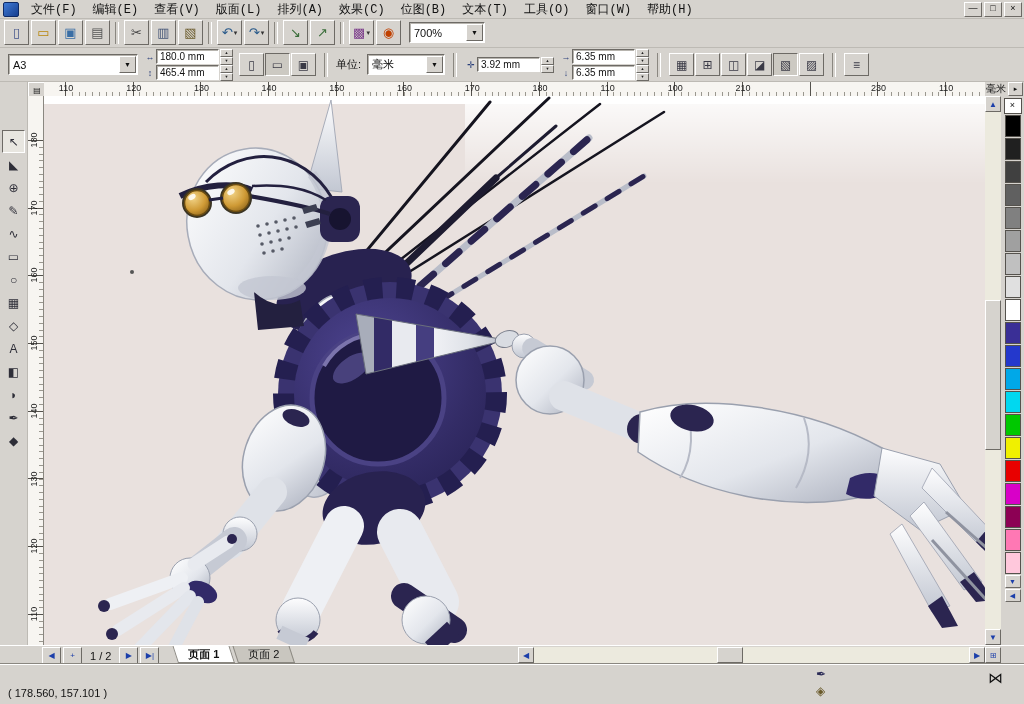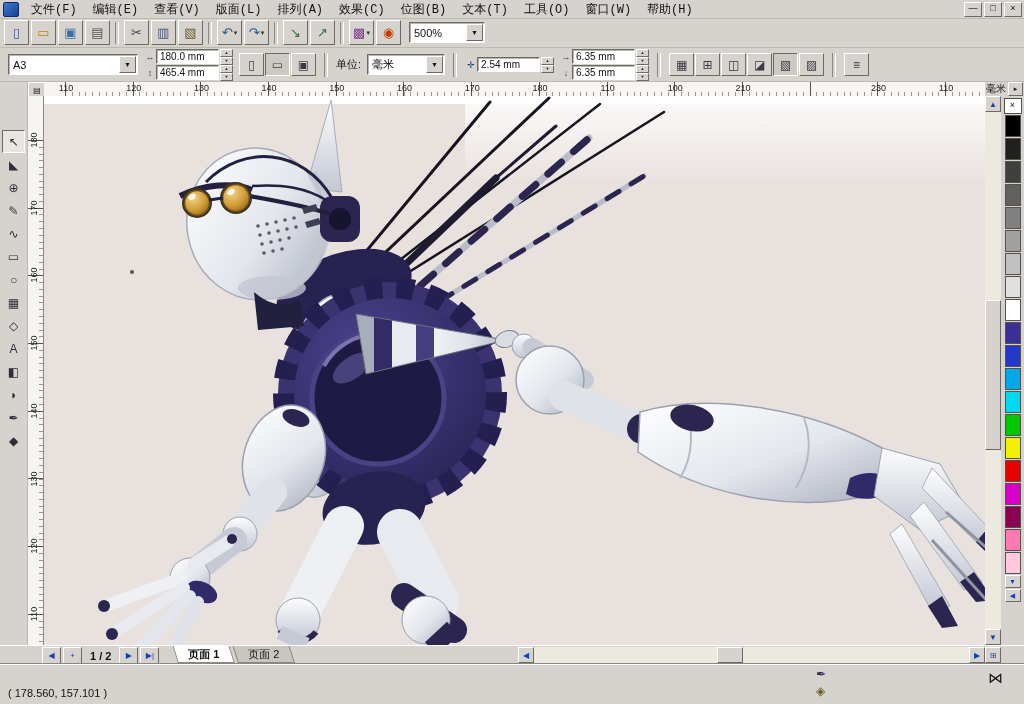--- a/index.html
+++ b/index.html
@@ -66,21 +66,21 @@
   #vthumb{position:absolute;left:0;top:204px;width:16px;height:150px;box-sizing:border-box;}
   #vscroll .down{position:absolute;bottom:0;}
   #palette{position:absolute;left:1001px;top:96px;width:23px;height:549px;background:#d6d3ce;padding-top:2px;box-sizing:border-box;}
   .swatch{width:16px;height:22px;margin:1px auto 0;border:1px solid #55524d;box-sizing:border-box;}
   #none-swatch{width:16px;height:14px;margin:0 auto;background:#fff;border:1px solid #55524d;font-size:9px;line-height:12px;text-align:center;color:#111;}
   .pal-nav{width:16px;height:13px;margin:1px auto 0;font-size:7px;display:flex;align-items:center;justify-content:center;color:#1c3faa;box-sizing:border-box;}
   
   #bottombar{position:absolute;left:0;top:645px;width:1024px;height:18px;border-top:1px solid #ffffff;box-sizing:border-box;}
   #pgnav{position:absolute;left:42px;top:1px;display:flex;align-items:center;gap:2px;}
   .navbtn{min-width:15px;height:15px;font-size:8px;display:flex;align-items:center;justify-content:center;color:#1c3faa;padding:0 1px;}
-  #pgnav .navlabel{font-size:11px;padding:0 6px;color:#111;font-weight:bold;}
+  #pgnav .navlabel{font-size:11px;padding:0 6px;color:#111;}
   #page-tabs{position:absolute;left:178px;top:0;display:flex;height:17px;}
   .tab{padding:1px 12px;border:1px solid #8a8780;border-top:none;background:#c9c6bf;transform:skewX(18deg);transform-origin:bottom;margin-right:3px;font-size:11px;display:flex;align-items:center;}
   .tab .tablabel{transform:skewX(-18deg);white-space:nowrap;}
   .tab-active{background:#ffffff;font-weight:bold;}
   #hscroll{position:absolute;left:518px;top:1px;width:467px;height:16px;background:#eceade;}
   #hthumb{position:absolute;left:199px;top:0;width:26px;height:16px;box-sizing:border-box;}
   #hscroll .right{position:absolute;right:0;top:0;}
   #nav-corner{position:absolute;left:985px;top:1px;}
   
   #statusbar{position:absolute;left:0;top:663px;width:1024px;height:41px;border-top:1px solid #8a8780;box-shadow:inset 0 1px 0 #ffffff;font-size:11px;}
@@ -158,21 +158,21 @@
       <div class="tsep"></div>
       <div class="tbtn raised">
         <span class="glyph" style="color: rgb(122, 58, 138);">▩</span>
         <span class="ddarrow">▾</span>
       </div>
       <div class="tbtn raised">
         <span class="glyph" style="color: rgb(192, 64, 0);">◉</span>
       </div>
     </div>
   <div id="zoom-combo" class="fieldbox">
-    <span class="combo-val">500%</span>
+    <span class="combo-val">700%</span>
     <span class="combo-btn raised">▼</span>
   </div>
 </div>
 
 <div id="propbar">
   <div class="combo fieldbox" style="width:128px;">
     <span class="combo-val">A3</span>
     <span class="combo-btn raised">▼</span>
   </div>
   <div class="dims">
@@ -200,21 +200,21 @@
   </div>
   <div class="psep"></div>
   <span class="plabel">单位:</span>
   <div class="combo fieldbox" style="width:76px;">
     <span class="combo-val">毫米</span>
     <span class="combo-btn raised">▼</span>
   </div>
   <div class="psep"></div>
   <div class="spinrow">
     <span class="mini-icon">✛</span>
-    <div class="fieldbox dimfield">2.54 mm</div>
+    <div class="fieldbox dimfield">3.92 mm</div>
     <div class="spincol">
       <div class="spinbtn raised">▲</div>
       <div class="spinbtn raised">▼</div>
     </div>
   </div>
   <div class="dims">
     <div class="spinrow">
       <span class="mini-icon">→</span>
       <div class="fieldbox dimfield">6.35 mm</div>
       <div class="spincol">

